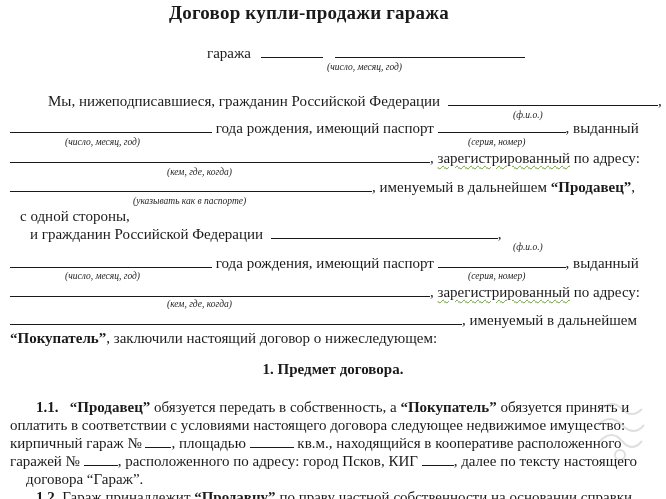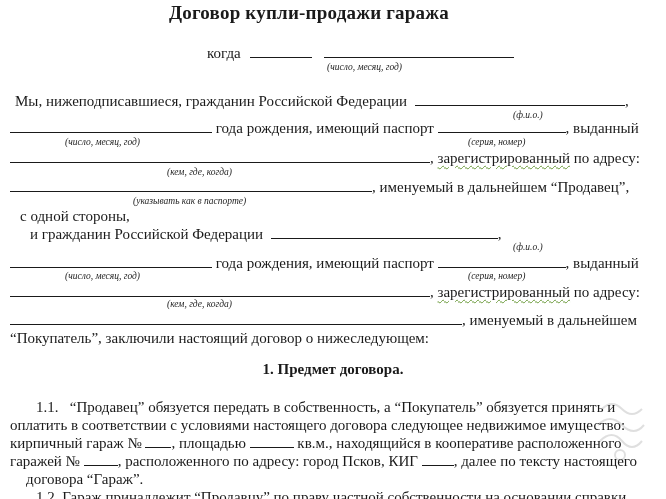--- a/index.html
+++ b/index.html
@@ -24,21 +24,21 @@
     letter-spacing: 0.2px;
   }
   .t { font-size: 15px; line-height: 17px; }
   .hint { font-size: 9.5px; line-height: 11px; color: #222; font-style: italic; }
   .blank {
     display: inline-block;
     border-bottom: 1px solid #1a1a1a;
     height: 12px;
     vertical-align: baseline;
   }
-  .b { font-weight: normal; margin-top: 27px; }
+  .b { font-weight: bold; margin-top: 27px; }
   .squiggle {
     text-decoration: underline wavy #6a9a3a;
     text-decoration-thickness: 1px;
     text-underline-offset: 2px;
   }
   .heading {
     left: 0; width: 666px; text-align: center;
     font-size: 15px; font-weight: bold;
   }
   .watermark {
@@ -46,27 +46,27 @@
     width: 60px; height: 70px;
     opacity: 0.18;
   }
 </style>
 </head>
 <body>
 
 <div class="abs title">Договор купли-продажи гаража</div>
 
 <div class="abs t" style="left:207px; top:45px;">
-  <span>когда</span>
+  <span>гаража</span>
   <span class="blank" style="width:62px; margin-left:6px;"></span>
   <span class="blank" style="width:190px; margin-left:8px;"></span>
 </div>
 <div class="abs hint" style="left:327px; top:62px;">(число, месяц, год)</div>
 
-<div class="abs t" style="left:15px; top:93px;">
+<div class="abs t" style="left:48px; top:93px;">
   <span>Мы, нижеподписавшиеся, гражданин Российской Федерации</span>
   <span class="blank" style="width:210px; margin-left:4px;"></span><span>,</span>
 </div>
 <div class="abs hint" style="left:513px; top:110px;">(ф.и.о.)</div>
 
 <div class="abs t" style="left:10px; top:120px;">
   <span class="blank" style="width:202px;"></span>
   <span>года рождения, имеющий паспорт</span>
   <span class="blank" style="width:128px;"></span><span>, выданный</span>
 </div>

